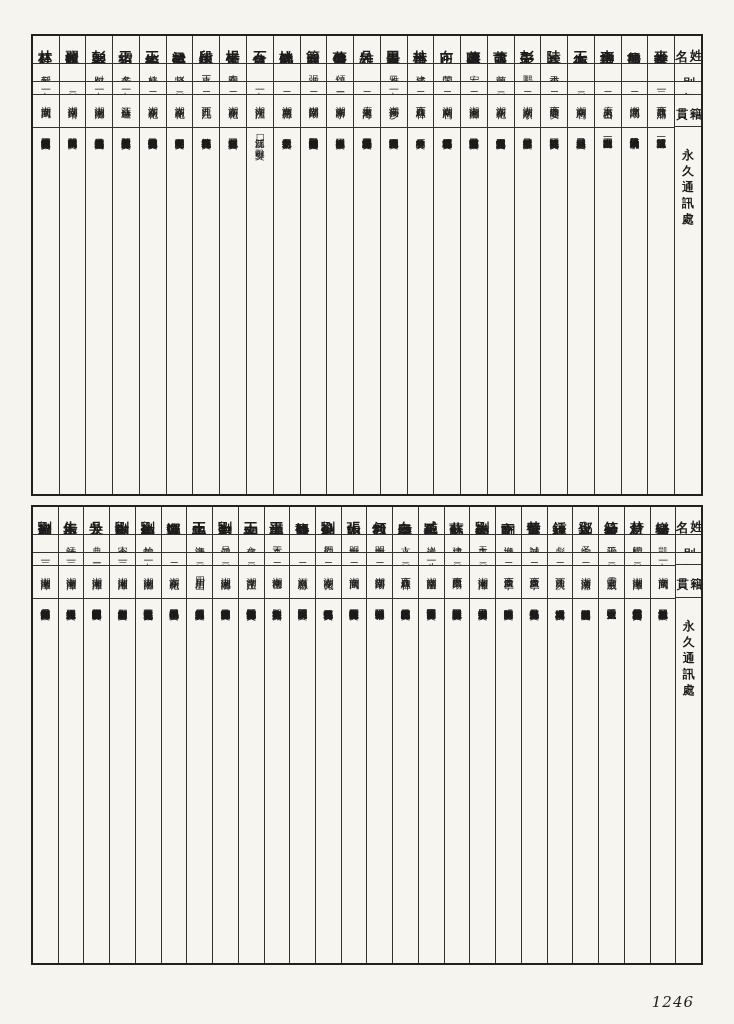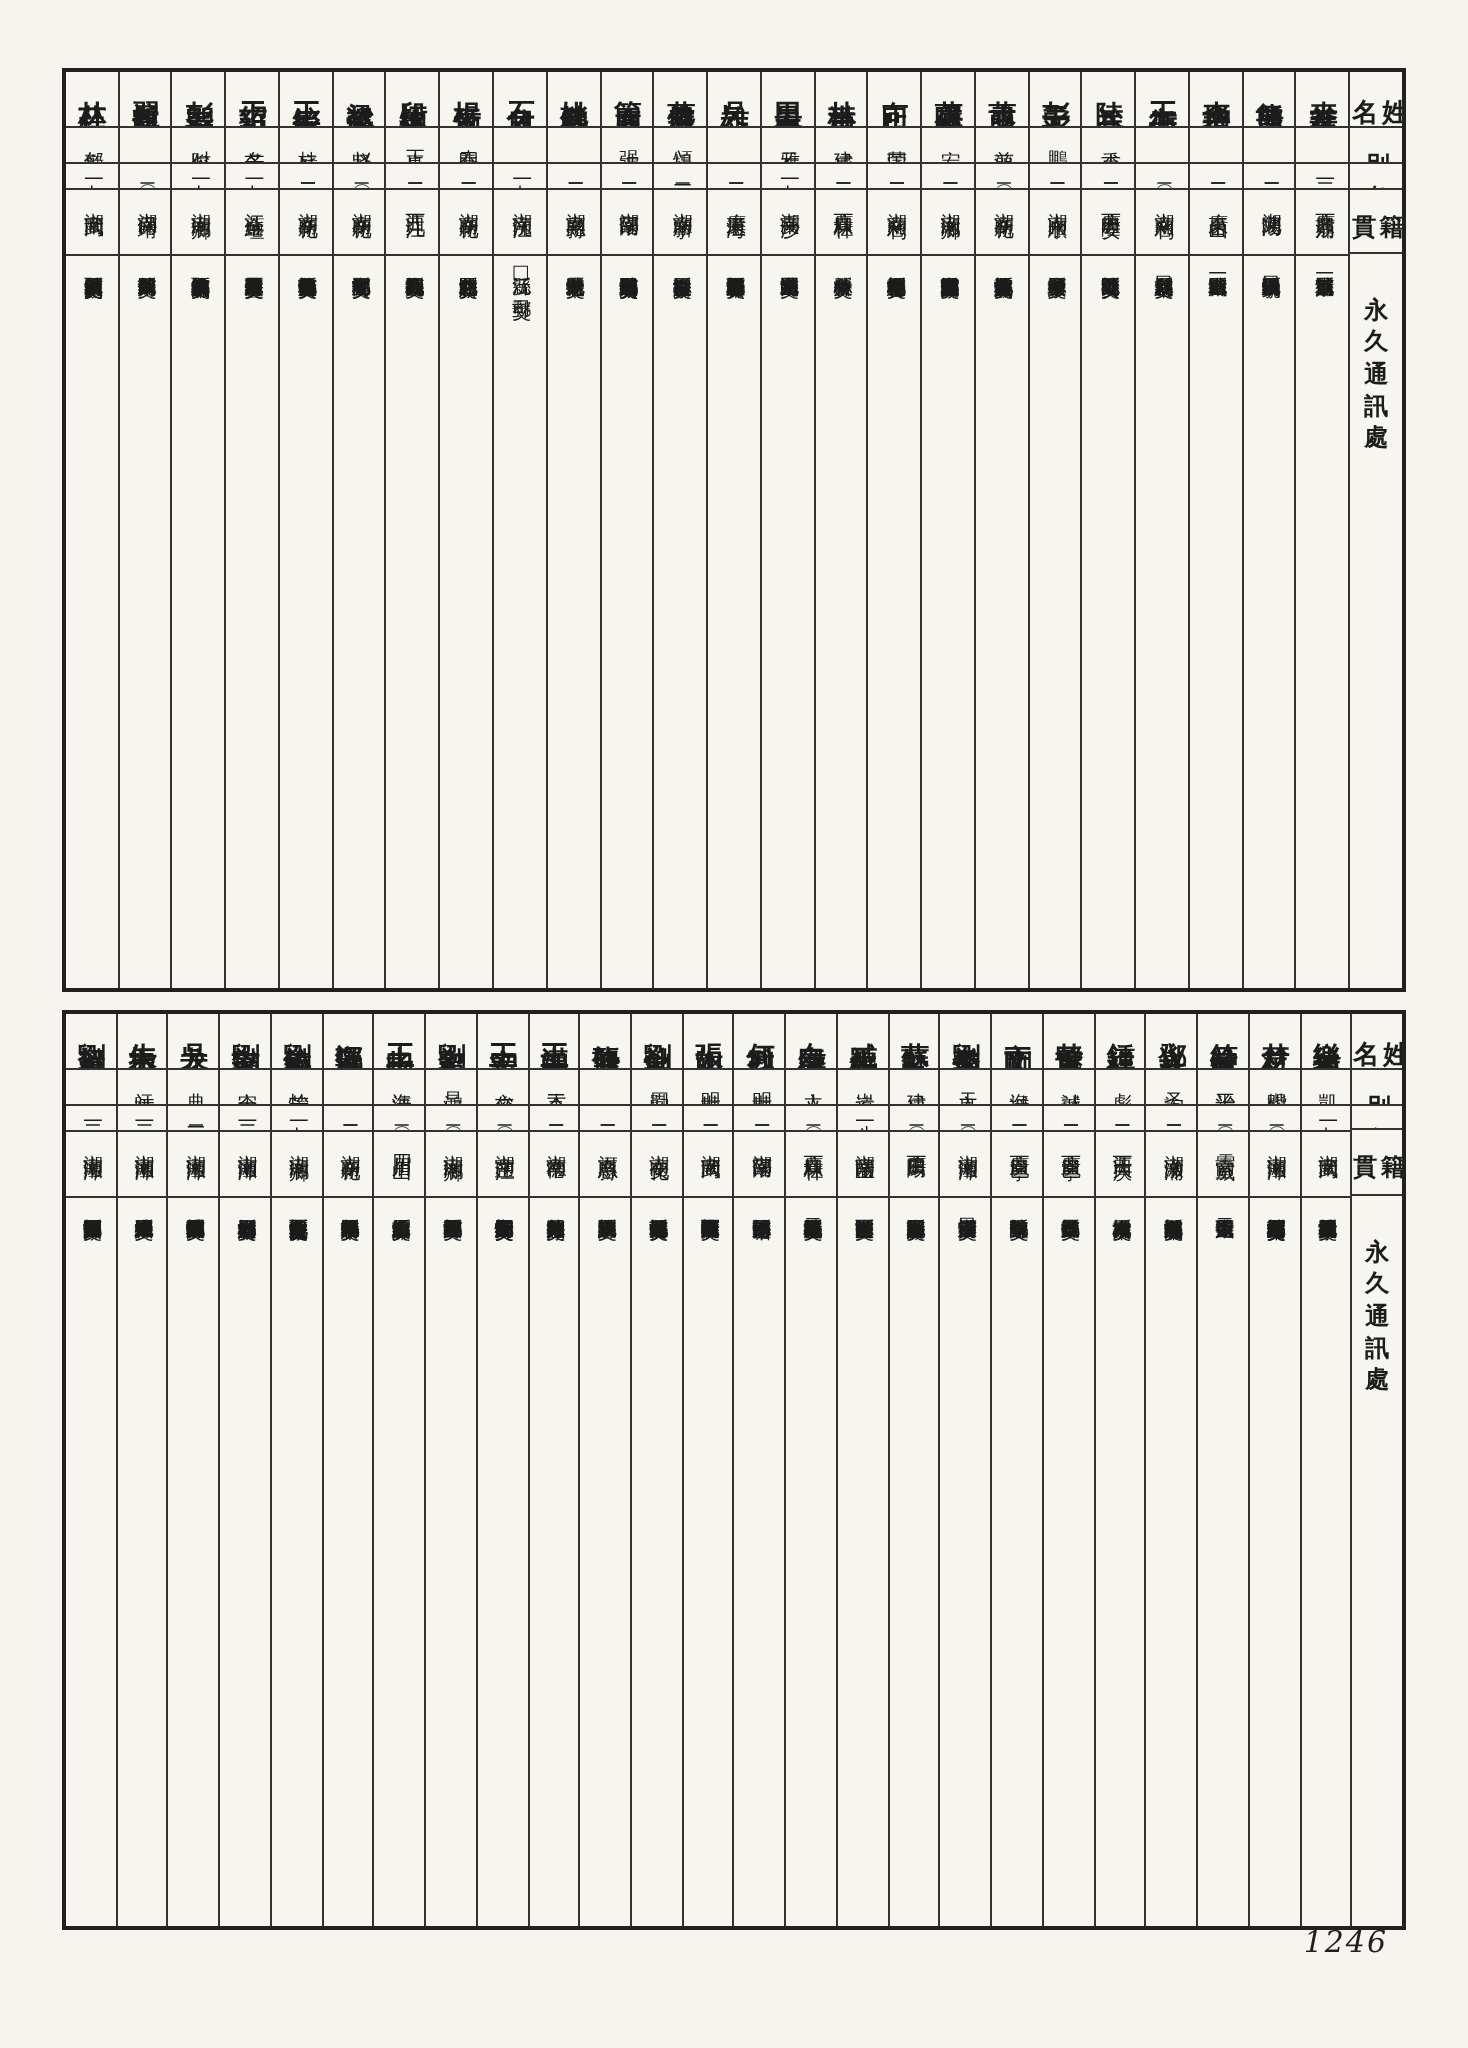--- a/index.html
+++ b/index.html
@@ -68,21 +68,21 @@
   .c-addr .vtext{font-size:9.5px;line-height:12px;letter-spacing:0;}
   
   .header-col .vtext{font-weight:bold;}
   .header-col .c-name .vtext{font-size:13px;letter-spacing:12px;}
   .header-col .c-alias .vtext{font-size:12px;letter-spacing:5px;}
   .header-col .c-age .vtext{font-size:10px;letter-spacing:1px;}
   .header-col .c-native .vtext{font-size:12px;letter-spacing:18px;}
   .header-col .c-addr .vtext{font-size:12px;letter-spacing:16px;padding-top:8px;}
   .page-number{
     position:absolute;
-    right:40px;bottom:44px;
+    right:40px;bottom:13px;
     font-size:15px;
     font-style:italic;
     letter-spacing:1px;
     color:#201f1d;
   }
 </style>
 </head>
 <body>
 
 <div class="page">

